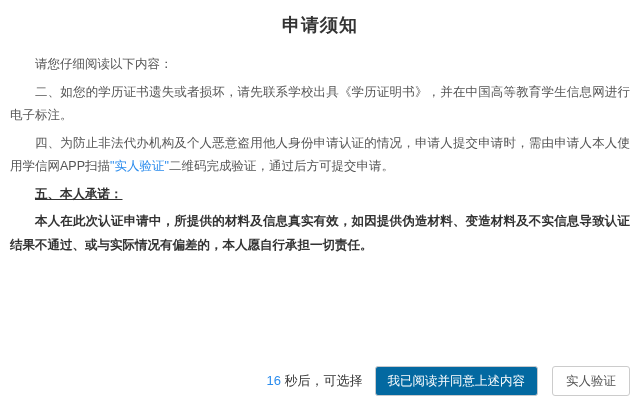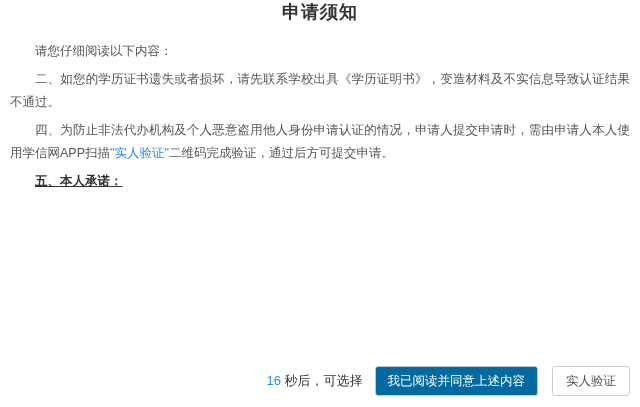--- a/index.html
+++ b/index.html
@@ -11,20 +11,21 @@
   .page {
     position: relative;
     width: 640px;
     height: 407px;
     background: #ffffff;
     overflow: hidden;
     box-sizing: border-box;
   }
   .page-title {
     margin: 0;
+    padding-top: 13px;
     text-align: center;
     font-size: 18px;
     font-weight: 700;
     color: #333333;
     letter-spacing: 1px;
   }
   .content {
     margin-top: 16px;
     padding: 0 10px;
     font-size: 12.5px;
@@ -95,27 +96,28 @@
 <body>
 
 <div class="page">
 
   <h1 class="page-title">申请须知</h1>
 
   <div class="content">
     <p>请您仔细阅读以下内容：</p>
 
 
-    <p>二、如您的学历证书遗失或者损坏，请先联系学校出具《学历证明书》，变造材料及不实信息导致认证结果不通过。</p>
+    <p>二、如您的学历证书遗失或者损坏，请先联系学校出具《学历证明书》，并在中国高等教育学生信息网进行电子标注。</p>
 
 
     <p><span>四、为防止非法代办机构及个人恶意盗用他人身份申请认证的情况，申请人提交申请时，需由申请人本人使用学信网APP扫描</span><a class="link">"实人验证"</a><span>二维码完成验证，通过后方可提交申请。</span></p>
 
     <p class="promise-heading">五、本人承诺：</p>
 
+    <p class="promise-body">本人在此次认证申请中，所提供的材料及信息真实有效，如因提供伪造材料、变造材料及不实信息导致认证结果不通过、或与实际情况有偏差的，本人愿自行承担一切责任。</p>
   </div>
 
   <div class="footer">
     <span class="countdown"><span class="count-num">16</span><span> 秒后，可选择</span></span>
     <button class="btn btn-primary" disabled="">我已阅读并同意上述内容</button>
     <button class="btn btn-plain">实人验证</button>
   </div>
 
 </div>
 

